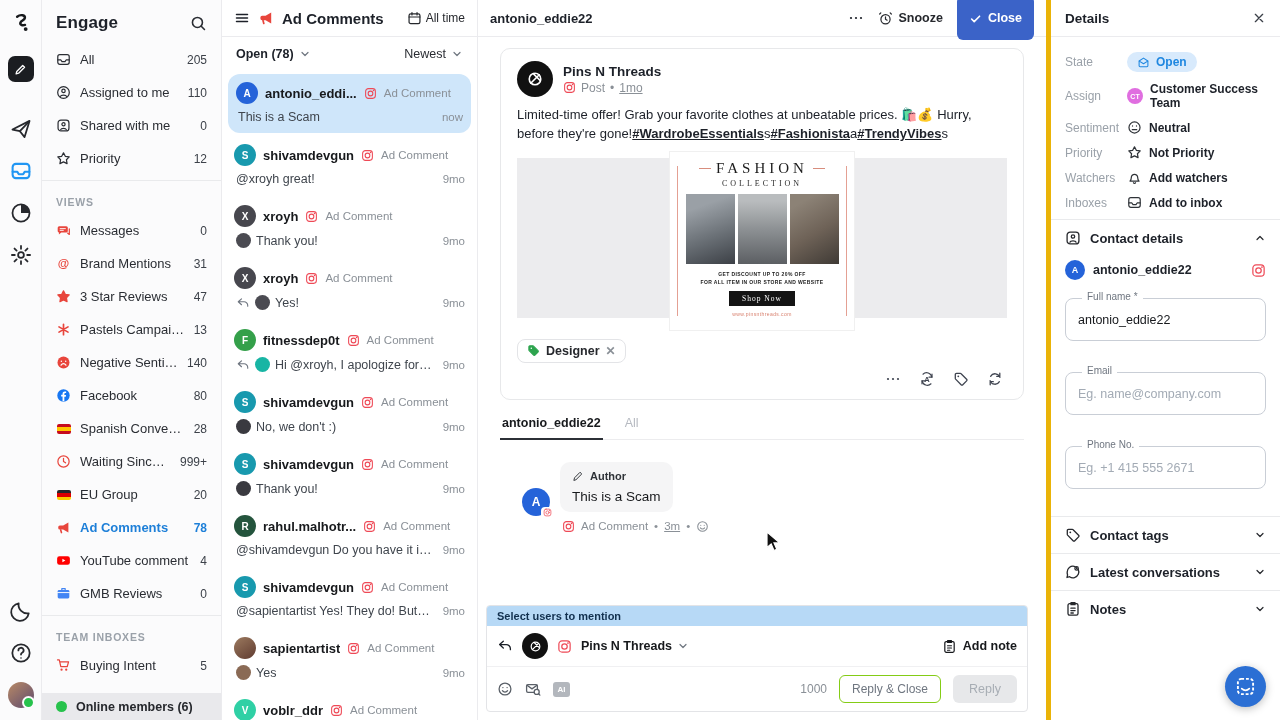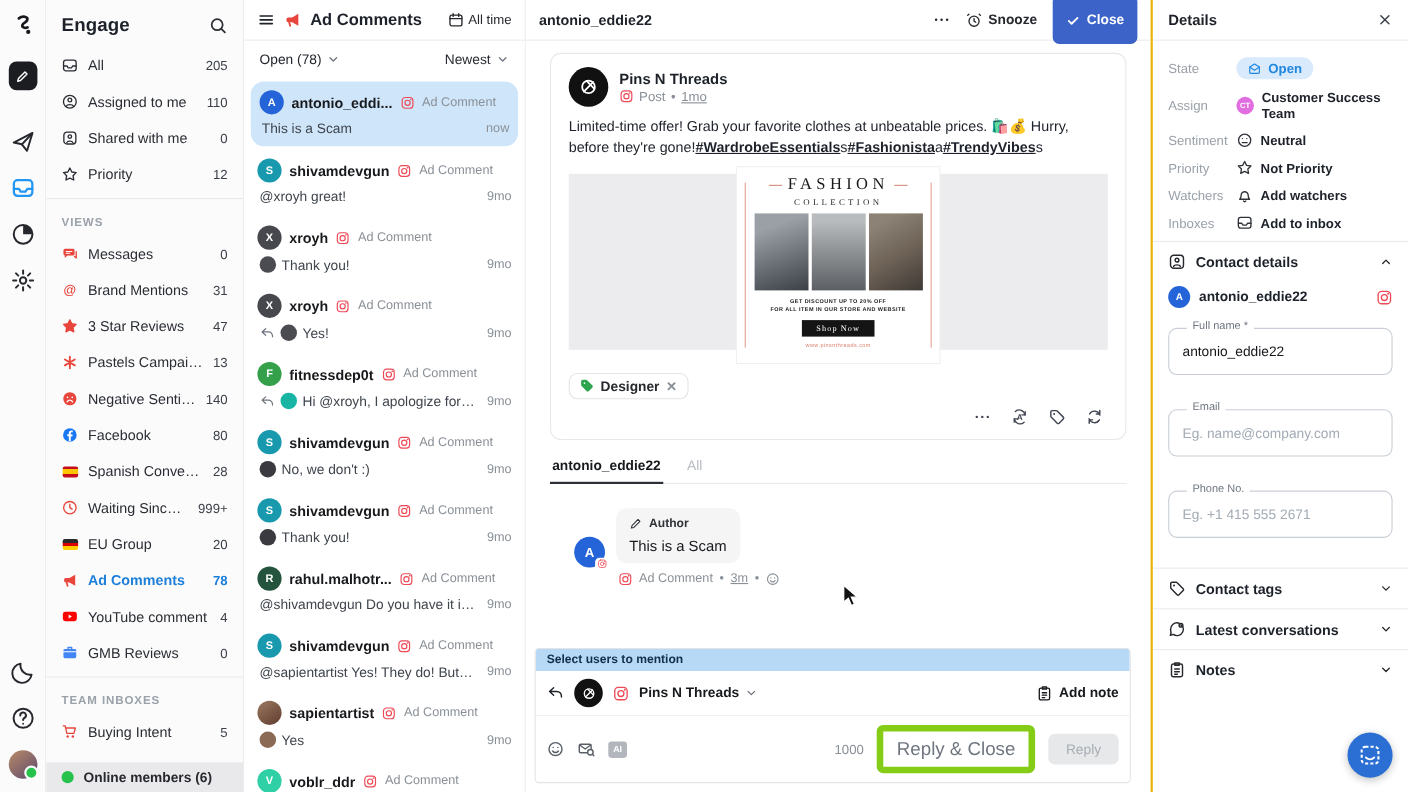--- a/index.html
+++ b/index.html
@@ -33,21 +33,21 @@
   .sb-divider{height:1px;background:#e9eaec;margin:5px 0}
   .sb-sec{font-size:10.5px;font-weight:700;letter-spacing:.8px;color:#9aa1a9;padding:10px 14px 6px}
   .online-row{margin-top:auto;height:27px;background:#e9e9ec;display:flex;align-items:center;gap:9px;padding:0 14px;font-size:12.5px;font-weight:600;color:#26282d;cursor:pointer}
   .online-dot{width:11px;height:11px;border-radius:50%;background:#27c24c}
   
   .list-col{width:256px;border-right:1px solid #ebebee;display:flex;flex-direction:column;flex:none;background:#fff;overflow:hidden}
   .list-head{height:37px;flex:none;display:flex;align-items:center;gap:8px;padding:0 12px;border-bottom:1px solid #ebebee}
   .list-title{font-size:15px;font-weight:700;flex:1;white-space:nowrap}
   .time-filter{display:flex;align-items:center;gap:4px;font-size:12px;color:#26282d;cursor:pointer}
   .list-filters{height:34px;flex:none;display:flex;align-items:center;justify-content:space-between;padding:0 14px}
-  .filter-left{display:flex;align-items:center;gap:5px;font-size:12.5px;font-weight:400;color:#1d2129;cursor:pointer}
+  .filter-left{display:flex;align-items:center;gap:5px;font-size:12.5px;font-weight:700;color:#1d2129;cursor:pointer}
   .filter-right{display:flex;align-items:center;gap:5px;font-size:12.5px;color:#2a2d33;cursor:pointer}
   .chev{width:12px;height:12px;color:#6f7680}
   .threads{flex:1;overflow:hidden}
   .thread{padding:9px 12px 10px;cursor:pointer}
   .thread.selected{margin:3px 6px 2px;background:#cfe6fa;border-radius:12px;padding:8px 8px 9px}
   .t-row1{display:flex;align-items:center;gap:7px;min-width:0}
   .t-av{width:22px;height:22px;border-radius:50%;color:#fff;font-size:10px;font-weight:700;display:flex;align-items:center;justify-content:center;flex:none}
   .t-user{font-size:13px;font-weight:700;color:#17191c;white-space:nowrap;overflow:hidden;text-overflow:ellipsis;max-width:104px}
   .t-ch{font-size:11.5px;color:#8a9097;white-space:nowrap}
   .t-row2{display:flex;align-items:center;gap:5px;margin-top:6px;padding-left:2px;min-width:0}
@@ -116,24 +116,24 @@
   .acct-av .ic{width:15px;height:15px}
   .acct-name{font-size:12.5px;font-weight:700;color:#17191c;display:flex;align-items:center;gap:5px;cursor:pointer}
   .acct-row .grow{flex:1}
   .add-note{display:flex;align-items:center;gap:6px;font-size:12.5px;font-weight:700;color:#17191c;cursor:pointer}
   .reply-input{padding:4px 12px;height:56px;font-size:13px;color:#aab1b9;cursor:text}
   .reply-toolbar{display:flex;align-items:center;gap:12px;padding:8px 10px;border-top:1px solid #f0f0f2}
   .reply-toolbar .ic{width:16px;height:16px;color:#5a6068;cursor:pointer}
   .ai-badge{width:17px;height:15px;background:#b3b7bd;border-radius:3px;color:#fff;font-size:8px;font-weight:700;display:flex;align-items:center;justify-content:center;cursor:pointer}
   .reply-toolbar .grow{flex:1}
   .char-count{font-size:12px;color:#8a9097}
-  .btn-outline{border:6px solid #84cc16;background:#fff;border-radius:6px;font-size:17px;color:#6f7680;padding:6px 12px;cursor:pointer;font-family:inherit}
+  .btn-outline{border:1px solid #84cc16;background:#fff;border-radius:6px;font-size:12px;color:#6f7680;padding:6px 12px;cursor:pointer;font-family:inherit}
   .btn-disabled{border:none;background:#e7e8ea;border-radius:6px;font-size:12.5px;color:#a7adb4;padding:7px 16px;cursor:pointer;font-family:inherit}
   
-  .details{width:234px;border-left:2px solid #eab308;display:flex;flex-direction:column;flex:none;background:#fff;overflow:hidden}
+  .details{width:234px;border-left:5px solid #eab308;display:flex;flex-direction:column;flex:none;background:#fff;overflow:hidden}
   .d-head{height:37px;flex:none;display:flex;align-items:center;justify-content:space-between;padding:0 14px;border-bottom:1px solid #ebebee}
   .d-title{font-size:13.5px;font-weight:700}
   .d-close{width:14px;height:14px;color:#3c4149;cursor:pointer}
   .d-rows{padding:10px 0 4px}
   .d-row{display:flex;align-items:center;padding:5px 14px;min-height:24px}
   .d-label{width:62px;font-size:12px;color:#9aa1a9;flex:none}
   .d-val{display:flex;align-items:center;gap:7px;font-size:12px;font-weight:600;color:#1d2129;cursor:pointer;min-width:0}
   .d-val .ic{color:#2f3338}
   .pill-open{display:inline-flex;align-items:center;gap:6px;background:#d8eafc;color:#1f87e0;border-radius:12px;padding:3px 10px;font-size:12px;font-weight:700;cursor:pointer}
   .pill-open .ic{color:#1f87e0}

